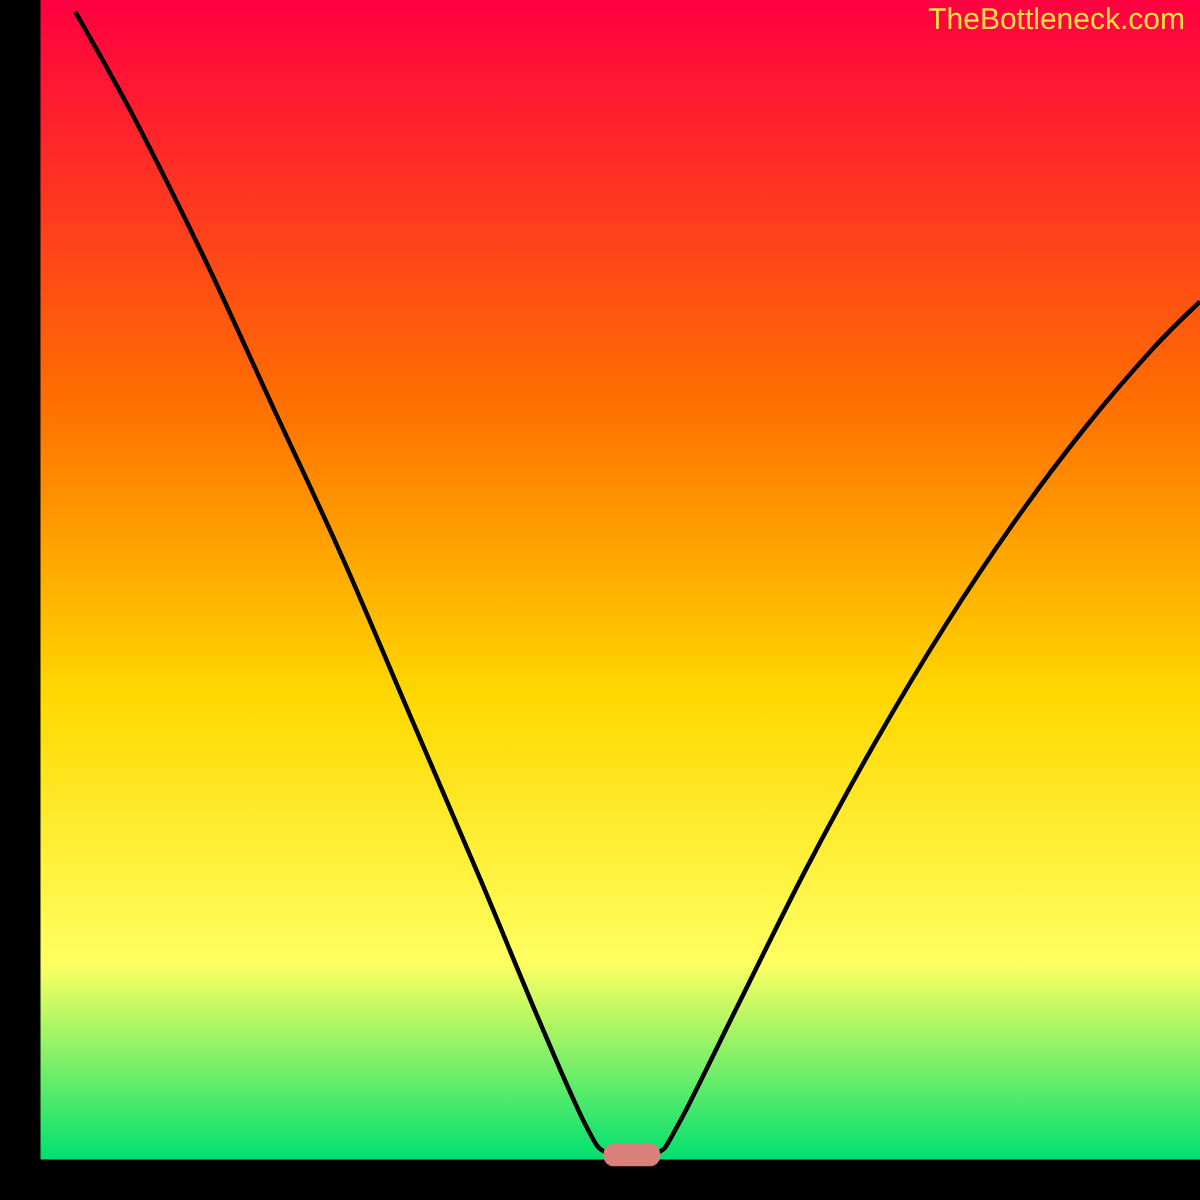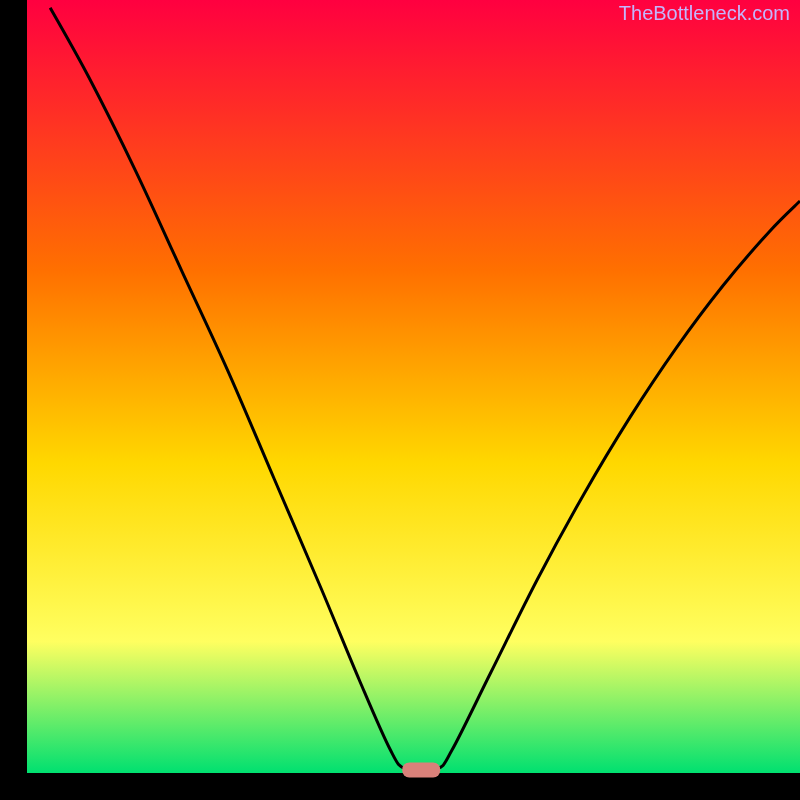--- a/index.html
+++ b/index.html
@@ -13,21 +13,21 @@
   }
   .chart-wrap {
     width: 800px;
     height: 800px;
     position: relative;
   }
   .watermark {
     position: absolute;
     top: 2px;
     right: 10px;
-    color: #c4b5fd;
+    color: #fde047;
     font-size: 20px;
     font-weight: 500;
     z-index: 4;
   }
   svg {
     display: block;
   }
 </style>
 </head>
 <body>

